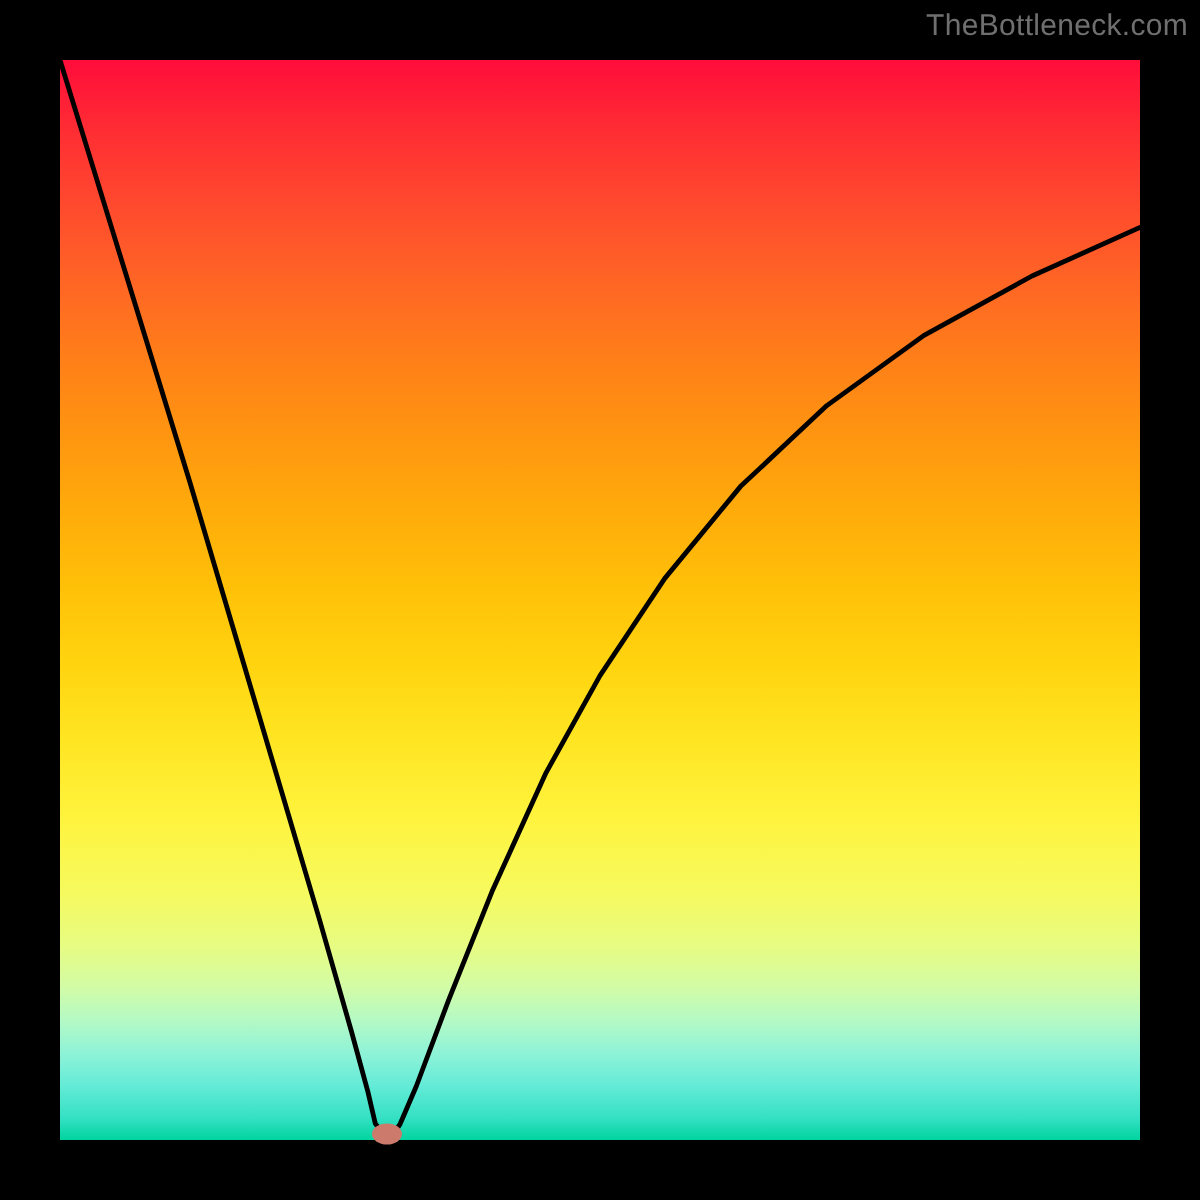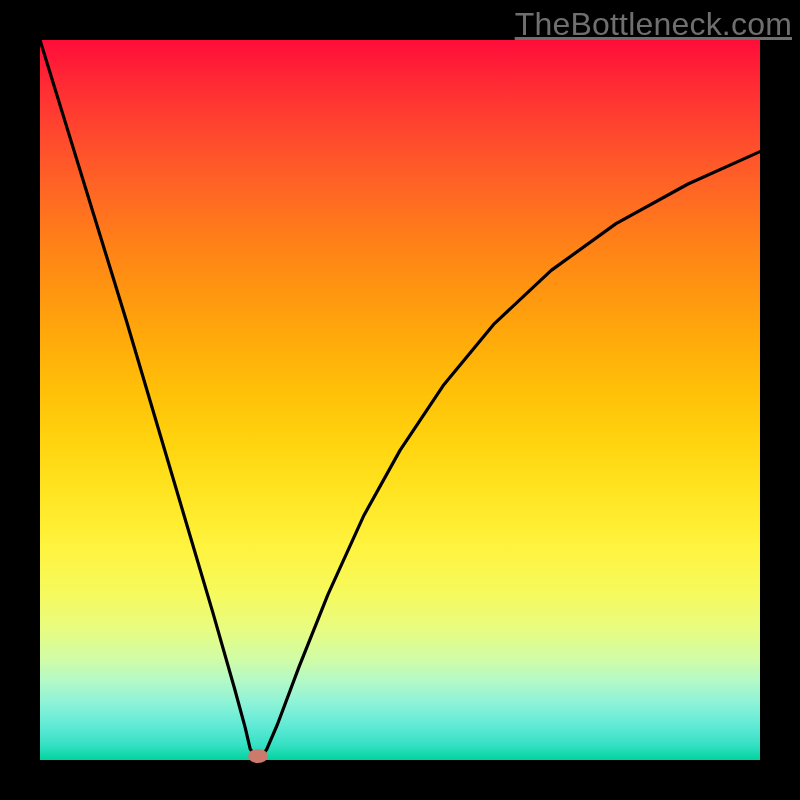--- a/index.html
+++ b/index.html
@@ -59,25 +59,24 @@
     height: 14px;
     border-radius: 50%;
     background: #cc7a6b;
     transform: translate(-50%, -50%);
   }
   .attribution {
     position: absolute;
     top: 6px;
     right: 8px;
     color: #6f6f6f;
-    font-size: 32px;
+    font-size: 20px;
     font-weight: 500;
     letter-spacing: 0.2px;
     user-select: none;
-    text-decoration: underline;
   }
 </style>
 </head>
 <body>
 
 <div class="frame">
   <div class="plot-area">
     <svg class="curve" viewBox="0 0 720 720" preserveAspectRatio="none">
       <path d="M 0.00 0.00 L 28.80 93.60 L 57.60 187.20 L 86.40 280.80 L 115.20 378.00 L 144.00 475.20 L 172.80 572.40 L 194.40 648.00 L 205.20 687.60 L 210.24 709.20 L 219.60 720.00 L 226.80 709.20 L 237.60 684.00 L 259.20 626.40 L 288.00 554.40 L 324.00 475.20 L 360.00 410.40 L 403.20 345.60 L 453.60 284.40 L 511.20 230.40 L 576.00 183.60 L 648.00 144.00 L 720.00 111.60" fill="none" stroke="#000" stroke-width="3.2" stroke-linejoin="round" stroke-linecap="round"></path>
     </svg>

